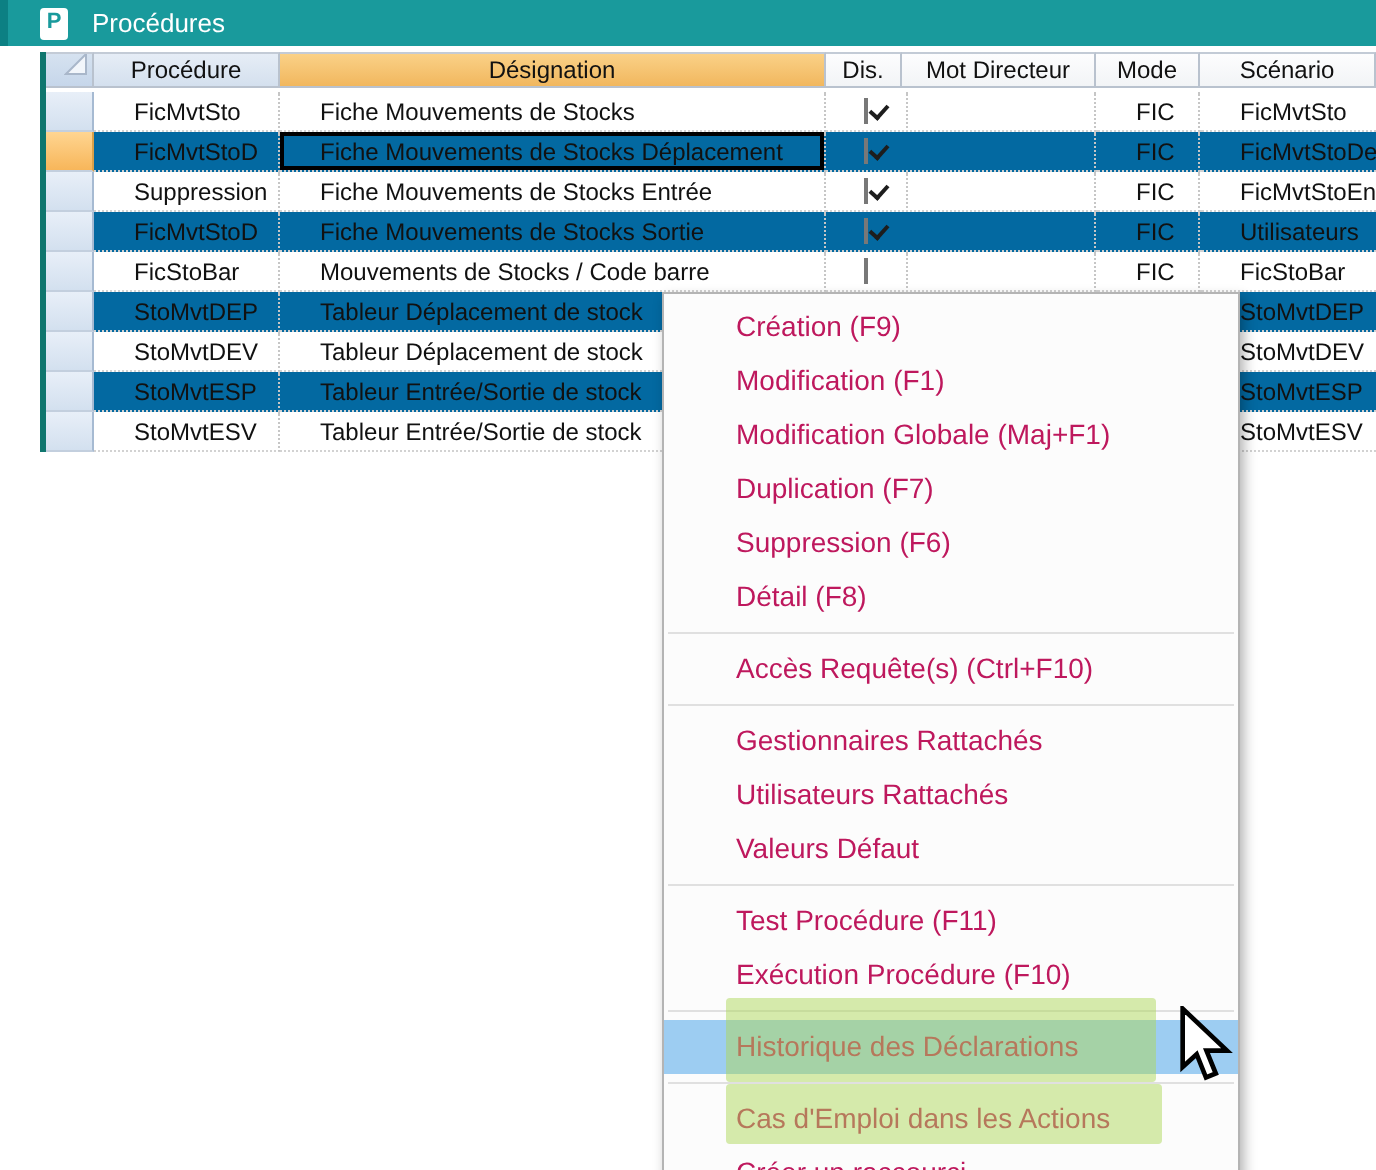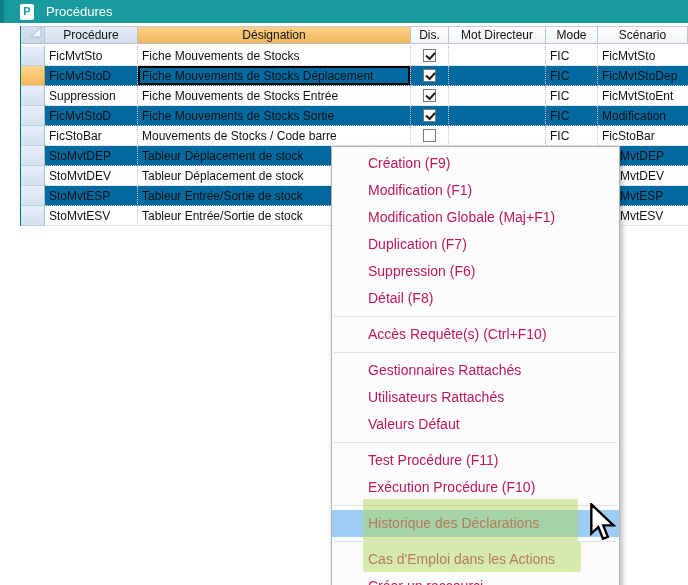--- a/index.html
+++ b/index.html
@@ -12,30 +12,30 @@
     background:#199a9c; border-left:4px solid #0c8083; display:flex; align-items:center; }
   .doc-icon { width:14px; height:16px; background:#ffffff; border-radius:2px;
     margin-left:16px; display:flex; align-items:center; justify-content:center;
     color:#199a9c; font-size:11px; font-weight:bold; line-height:1; }
   .title-text { color:#ffffff; font-size:13px; font-weight:normal; margin-left:12px; }
 
   
   .grid { position:absolute; left:20px; top:26px; width:668px;
     display:grid; grid-template-columns:24px 93px 273px 38px 97px 52px 1fr;
     grid-auto-rows:20px; font-size:12px; color:#111; background:#fff;
-    border-left:1px solid #0f766e; }
+    border-left:3px solid #0f766e; }
   .hcell { height:18px; display:flex; align-items:center; justify-content:center;
     background:linear-gradient(#fdfdfe,#f2f4f6);
     border-right:1px solid #b9c2ce; border-bottom:1px solid #b9c2ce; border-top:1px solid #c3cbd6;
     overflow:hidden; white-space:nowrap; }
   .hcell.corner { background:linear-gradient(#d6e2f0,#c6d6ea); position:relative; }
   .hcell.col-procedure { background:linear-gradient(#e6edf6,#d4e0ee); }
   .hcell.col-designation { background:linear-gradient(#fad187,#f1b75e); }
   .corner-tri { position:absolute; right:2px; bottom:2px; }
-  .cell { display:flex; align-items:center; padding:0 4px;
+  .cell { display:flex; align-items:center; padding:0 20px;
     border-right:1px dotted #c6c6c6; border-bottom:1px dotted #d2d2d2;
     overflow:hidden; white-space:nowrap; }
   .cell.center { justify-content:center; }
   .row-gray { background:#0369a1; }
   .sel { background:linear-gradient(#e8eff8,#d3e0ef); border-right:1px solid #a6bad2;
     border-bottom:1px solid #c3cfde; }
   .sel.current { background:linear-gradient(#ffd591,#f7b65a); border-right:1px solid #d9a04a; }
   .focus-cell { box-shadow:inset 0 0 0 2px #000000; }
   .checkbox { width:13px; height:13px; background:#fff; border:1px solid #787878; position:relative; }
   .checkbox.checked::after { content:""; position:absolute; left:2px; top:2px;
@@ -121,21 +121,21 @@
       <div class="cell">FIC</div>
       <div class="cell" style="border-right: none;">FicMvtStoEnt</div>
       <div class="sel"></div>
       <div class="cell row-gray">FicMvtStoD</div>
       <div class="cell row-gray">Fiche Mouvements de Stocks Sortie</div>
       <div class="cell center row-gray">
         <div class="checkbox checked"></div>
       </div>
       <div class="cell row-gray"></div>
       <div class="cell row-gray">FIC</div>
-      <div class="cell row-gray" style="border-right: none;">Modification</div>
+      <div class="cell row-gray" style="border-right: none;">Utilisateurs</div>
       <div class="sel"></div>
       <div class="cell">FicStoBar</div>
       <div class="cell">Mouvements de Stocks / Code barre</div>
       <div class="cell center">
         <div class="checkbox"></div>
       </div>
       <div class="cell"></div>
       <div class="cell">FIC</div>
       <div class="cell" style="border-right: none;">FicStoBar</div>
       <div class="sel"></div>

